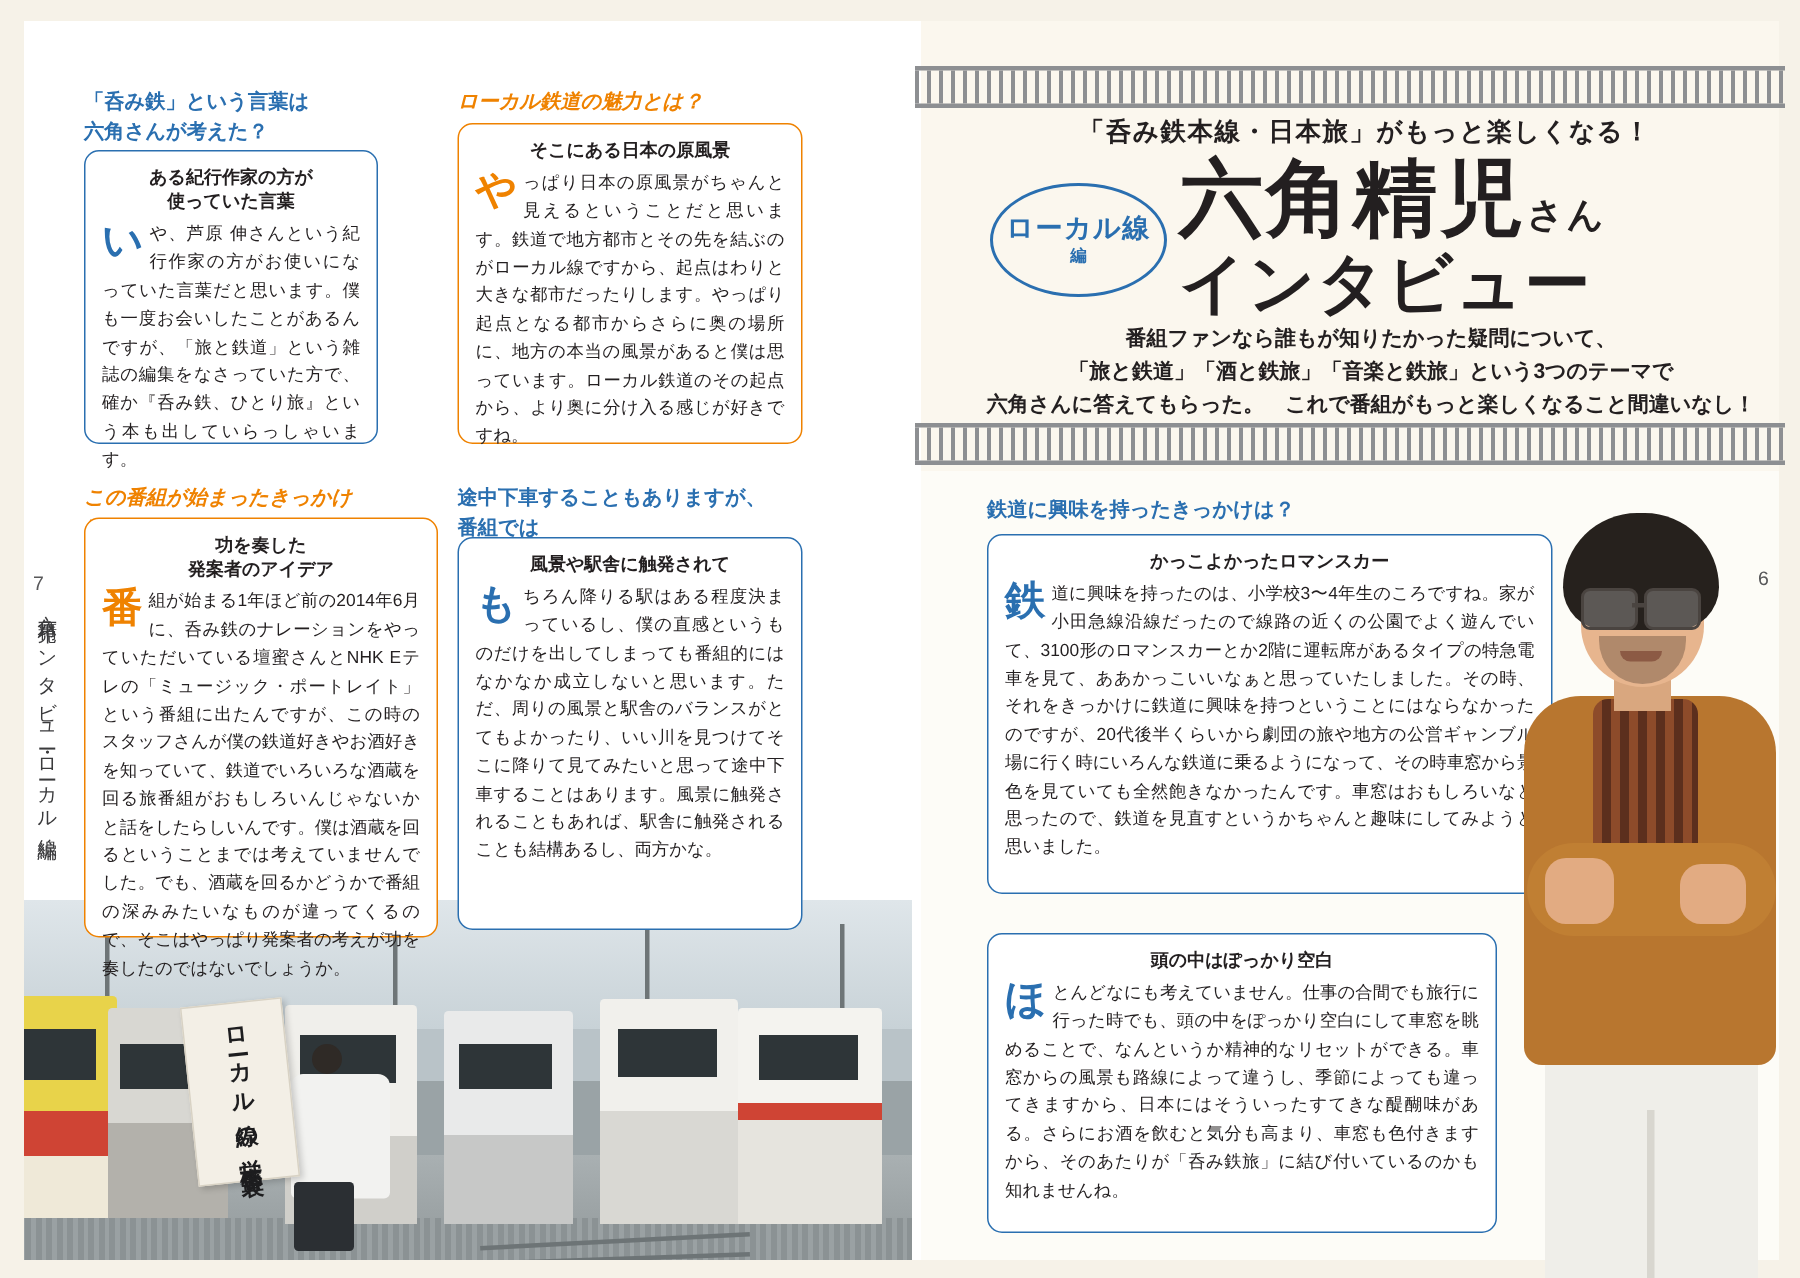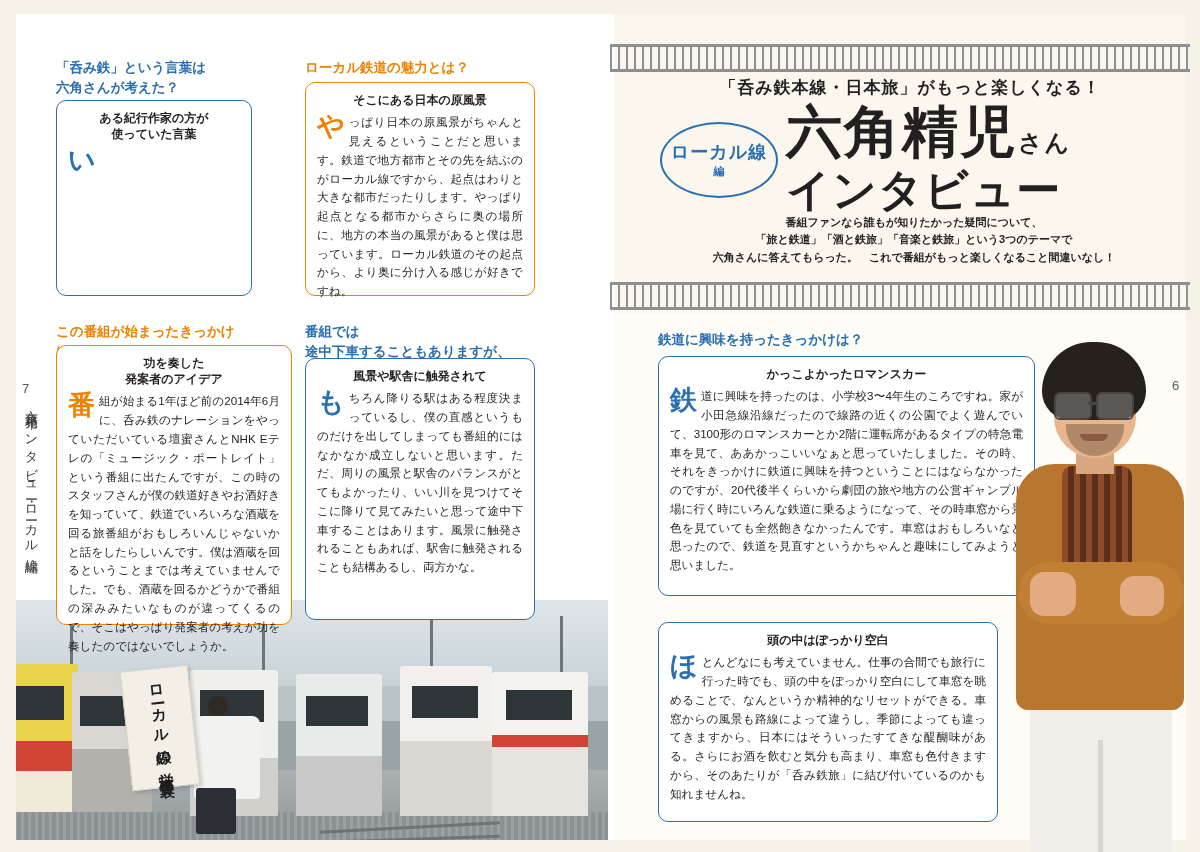--- a/index.html
+++ b/index.html
@@ -28,21 +28,21 @@
   .spine-vert{
     position:absolute;left:18px;top:400px;width:22px;
     writing-mode:vertical-rl;font-size:13px;letter-spacing:2px;color:#3a3a3c;
   }
 
   
   .qhead{
     font-size:13.5px;font-weight:bold;line-height:1.45;
   }
   .qhead.blue{color:#2a6fb0;}
-  .qhead.orange{color:#ef8200;}
+  .qhead.orange{color:#ef8200;font-style:italic;}
 
   .box{
     border:1.6px solid #2a6fb0;border-radius:10px;background:#fff;
     box-sizing:border-box;
   }
   .box.orange{border-color:#ef8200;}
   .box-title{
     text-align:center;font-weight:bold;font-size:12px;line-height:1.35;
     padding:9px 6px 5px;
   }
@@ -97,21 +97,21 @@
     white-space:nowrap;
   }
   .hero-name .san{font-size:24px;vertical-align:baseline;}
   .hero-name2{
     position:absolute;left:786px;top:168px;
     font-size:44px;font-weight:bold;letter-spacing:1px;line-height:1;
     white-space:nowrap;
   }
   .hero-lead{
     position:absolute;left:640px;top:214px;width:548px;text-align:center;
-    font-size:11px;line-height:1.58;font-weight:bold;
+    font-size:14px;line-height:1.58;font-weight:bold;
   }
 
   
   #q5{position:absolute;left:658px;top:330px;width:330px;}
   #b5{position:absolute;left:658px;top:356px;width:377px;height:240px;}
   #q6{position:absolute;left:658px;top:596px;width:340px;}
   #b6{position:absolute;left:658px;top:622px;width:340px;height:200px;}
 
   
   .photo{position:absolute;overflow:hidden;}
@@ -231,21 +231,21 @@
 
   <div class="qhead blue" id="q1">
       <div>「呑み鉄」という言葉は</div>
       <div>六角さんが考えた？</div>
     </div>
   <div class="box" id="b1">
     <div class="box-title">
         <div>ある紀行作家の方が</div>
         <div>使っていた言葉</div>
       </div>
-    <div class="body"><span class="dropcap blue">い</span></div>
+    <div class="body"><span class="dropcap blue">い</span><span>や、芦原 伸さんという紀行作家の方がお使いになっていた言葉だと思います。僕も一度お会いしたことがあるんですが、「旅と鉄道」という雑誌の編集をなさっていた方で、確か『呑み鉄、ひとり旅』という本も出していらっしゃいます。</span></div>
   </div>
 
   <div class="qhead orange" id="q3">
       <div>この番組が始まったきっかけは？</div>
     </div>
   <div class="box orange" id="b3">
     <div class="box-title">
         <div>功を奏した</div>
         <div>発案者のアイデア</div>
       </div>
@@ -256,22 +256,22 @@
       <div>ローカル鉄道の魅力とは？</div>
     </div>
   <div class="box orange" id="b2">
     <div class="box-title">
         <div>そこにある日本の原風景</div>
       </div>
     <div class="body"><span class="dropcap orange">や</span><span>っぱり日本の原風景がちゃんと見えるということだと思います。鉄道で地方都市とその先を結ぶのがローカル線ですから、起点はわりと大きな都市だったりします。やっぱり起点となる都市からさらに奥の場所に、地方の本当の風景があると僕は思っています。ローカル鉄道のその起点から、より奥に分け入る感じが好きですね。</span></div>
   </div>
 
   <div class="qhead blue" id="q4">
+      <div>途中下車することもありますが、</div>
       <div>番組では</div>
-      <div>途中下車することもありますが、</div>
       <div>あれは直感で決めている？</div>
     </div>
   <div class="box" id="b4">
     <div class="box-title">
         <div>風景や駅舎に触発されて</div>
       </div>
     <div class="body"><span class="dropcap blue">も</span><span>ちろん降りる駅はある程度決まっているし、僕の直感というものだけを出してしまっても番組的にはなかなか成立しないと思います。ただ、周りの風景と駅舎のバランスがとてもよかったり、いい川を見つけてそこに降りて見てみたいと思って途中下車することはあります。風景に触発されることもあれば、駅舎に触発されることも結構あるし、両方かな。</span></div>
   </div>
 
   <div class="rail" id="rail-top"></div>

